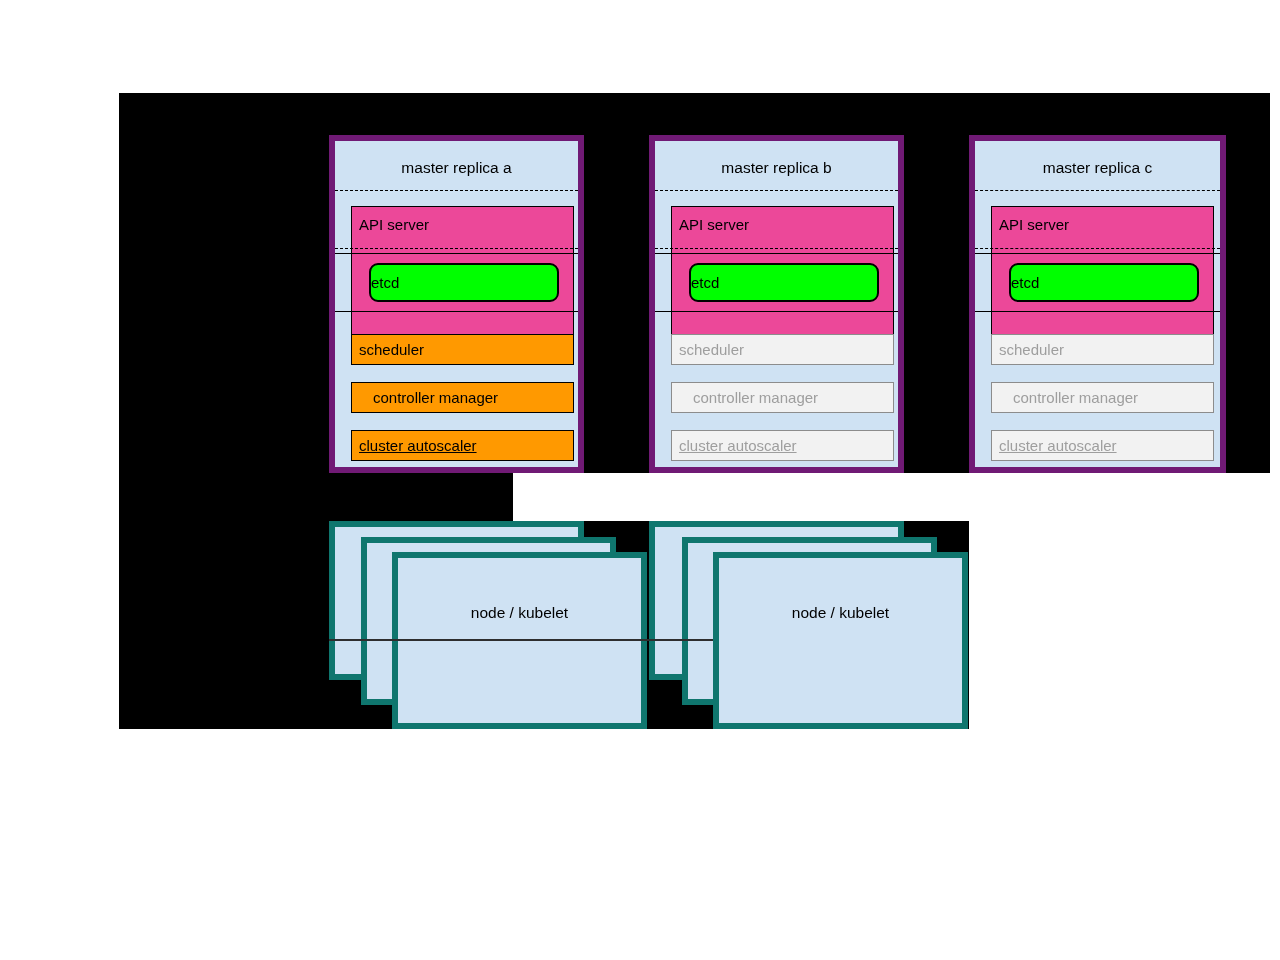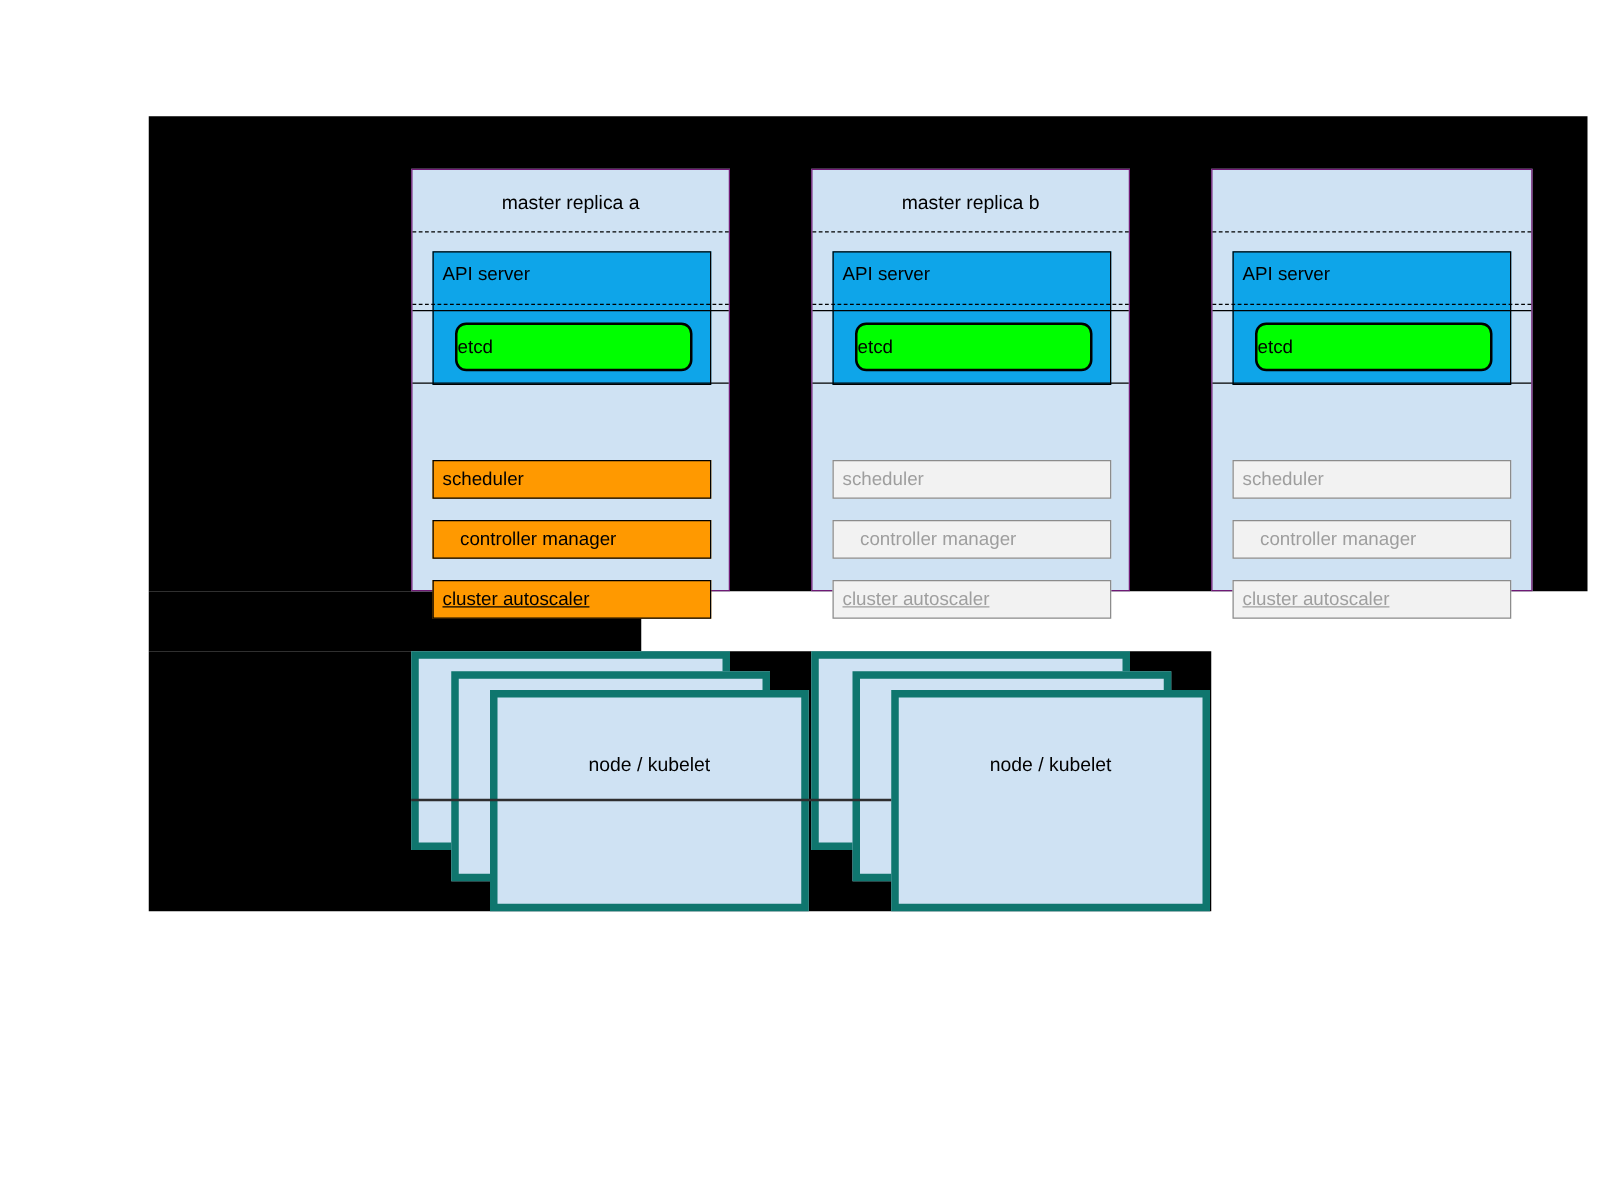--- a/index.html
+++ b/index.html
@@ -9,47 +9,47 @@
   }
   
   .backdrop{position:absolute;background:#000;}
   .bd-top{left:119px;top:93px;width:1151px;height:380px;}
   .bd-bridge{left:119px;top:473px;width:394px;height:48px;}
   .bd-bottom{left:119px;top:521px;width:850px;height:208px;}
 
   
   .replica{
     position:absolute;top:135px;height:338px;box-sizing:border-box;
-    background:#cfe2f3;border:1px solid #701a75;
+    background:#cfe2f3;border:6px solid #701a75;
   }
   .replica .title{
     position:absolute;top:16px;left:0;right:0;height:22px;line-height:22px;
     text-align:center;font-size:15.5px;color:#000;
   }
   .sep{position:absolute;left:0;right:0;height:0;}
   .sep.dashed{border-top:1px dashed #000;}
   .sep.solid{border-top:1px solid #000;}
   .sep.d1{top:49px;}
   .sep.d2{top:107px;}
   .sep.s1{top:112px;}
   .sep.s2{top:170px;}
 
   .api{
-    position:absolute;left:16px;top:65px;width:223px;height:107px;
-    box-sizing:border-box;background:#0ea5e9;border:1px solid #000;
+    position:absolute;left:16px;top:65px;width:223px;height:142px;
+    box-sizing:border-box;background:#ec4899;border:1px solid #000;
   }
   .api .api-label{position:absolute;left:7px;top:9px;font-size:15px;}
   .etcd{
     position:absolute;left:17px;top:56px;width:190px;height:39px;
     box-sizing:border-box;background:#00ff00;border:2px solid #000;
     border-radius:9px;line-height:35px;font-size:15px;
   }
   .small{
     position:absolute;left:16px;width:223px;height:31px;box-sizing:border-box;
-    line-height:29px;padding-left:7px;font-size:15px;margin-top:39px;
+    line-height:29px;padding-left:7px;font-size:15px;
   }
   .small.sched{top:193px;}
   .small.cm{top:241px;padding-left:21px;}
   .small.ca{top:289px;text-decoration:underline;}
   .replica.active .small{background:#ff9900;border:1px solid #000;color:#000;}
   .replica.standby .small{background:#f2f2f2;border:1px solid #8c8c8c;color:#9e9e9e;}
 
   
   .node-box{
     position:absolute;width:255px;box-sizing:border-box;
@@ -94,20 +94,21 @@
     <div class="sep dashed d1"></div>
     <div class="sep dashed d2"></div>
     <div class="sep solid s1"></div>
     <div class="sep solid s2"></div>
     <div class="small sched">scheduler</div>
     <div class="small cm">controller manager</div>
     <div class="small ca">cluster autoscaler</div>
   </div>
 
   <div class="replica standby" style="left:969px;width:257px">
+    <div class="title">master replica c</div>
     <div class="api">
       <div class="api-label">API server</div>
       <div class="etcd">etcd</div>
     </div>
     <div class="sep dashed d1"></div>
     <div class="sep dashed d2"></div>
     <div class="sep solid s1"></div>
     <div class="sep solid s2"></div>
     <div class="small sched">scheduler</div>
     <div class="small cm">controller manager</div>

